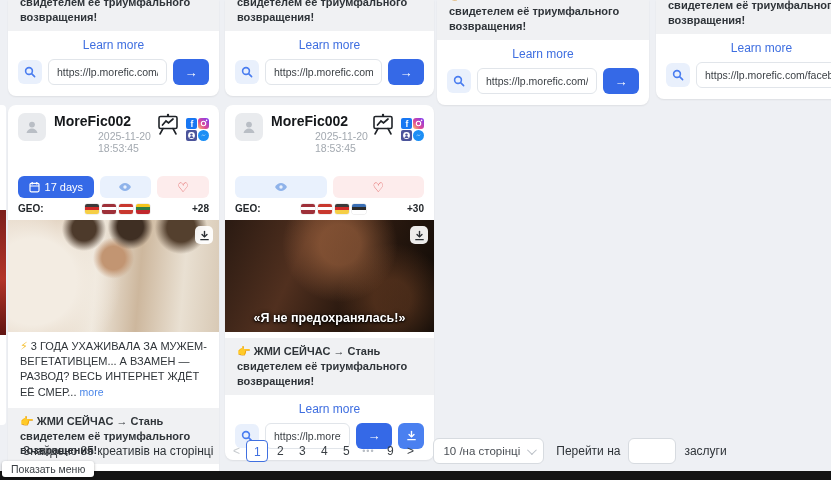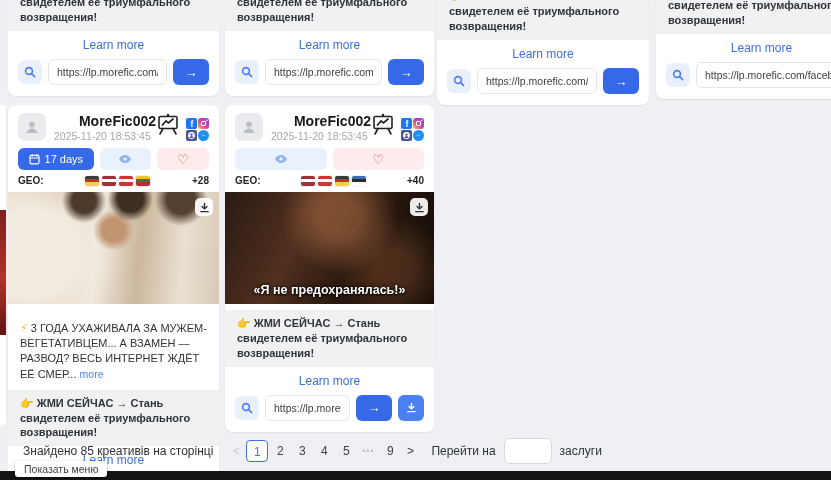--- a/index.html
+++ b/index.html
@@ -17,26 +17,26 @@
 
   .url-row{display:flex;align-items:center;gap:6px;padding:2px 10px 11px;}
   .chip{width:24px;height:24px;border-radius:6px;background:#e9f0fc;display:flex;align-items:center;justify-content:center;flex:0 0 auto;}
   .url-input{flex:1;min-width:0;height:24px;border:1px solid #e1e5ea;border-radius:6px;font-size:10.5px;color:#3a3f44;padding:0 8px;font-family:"Liberation Sans",sans-serif;background:#fff;}
   .btn-arrow{width:36px;height:26px;border:none;border-radius:6px;background:#3569e7;color:#fff;font-size:13px;display:flex;align-items:center;justify-content:center;cursor:pointer;flex:0 0 auto;}
   .btn-dl{width:26px;height:26px;border:none;border-radius:6px;background:#4a80f0;display:flex;align-items:center;justify-content:center;cursor:pointer;flex:0 0 auto;}
 
   .card-header{display:flex;align-items:flex-start;padding:8px 10px 4px;}
   .avatar{width:28px;height:28px;border-radius:7px;background:#e9ebee;display:flex;align-items:center;justify-content:center;flex:0 0 auto;}
   .hdr-info{margin-left:8px;flex:1;min-width:0;}
-  .profile-name{font-size:14px;font-weight:bold;color:#15181b;line-height:1.15;text-align:right;}
-  .timestamp{font-size:10.5px;color:#a3a9b0;margin-top:1px;}
+  .profile-name{font-size:14px;font-weight:bold;color:#15181b;line-height:1.15;}
+  .timestamp{font-size:10.5px;color:#a3a9b0;margin-top:1px;margin-left:44px;}
   .hdr-icons{display:flex;align-items:center;gap:6px;}
   .platform-grid{display:grid;grid-template-columns:11px 11px;grid-template-rows:11px 11px;gap:1px;}
 
-  .btn-row{display:flex;gap:6px;margin:2px 10px 0;}
+  .btn-row{display:flex;gap:6px;margin:18px 10px 0;}
   .days-btn{flex:1.6;height:22px;border:none;border-radius:6px;background:#3569e7;color:#fff;font-size:11px;display:flex;align-items:center;justify-content:center;gap:5px;cursor:pointer;font-family:"Liberation Sans",sans-serif;}
   .eye-btn{flex:1;height:22px;border:none;border-radius:6px;background:#e9f1fd;display:flex;align-items:center;justify-content:center;cursor:pointer;}
   .heart-btn{flex:1;height:22px;border:none;border-radius:6px;background:#fdecec;color:#e05c5c;font-size:13px;display:flex;align-items:center;justify-content:center;cursor:pointer;}
 
   .geo-row{display:flex;align-items:center;padding:5px 10px 4px;font-size:10px;font-weight:bold;color:#23272b;gap:3px;justify-content:space-between;}
   .flags{display:flex;align-items:center;gap:3px;margin:0 2px;}
   .flag{display:inline-flex;flex-direction:column;width:14px;height:10px;border-radius:2px;overflow:hidden;box-shadow:0 0 0 .5px rgba(0,0,0,.12);}
   .flag i{flex:1;}
 
   .creative{position:relative;height:112px;margin-top:2px;}
@@ -49,38 +49,38 @@
     linear-gradient(95deg,#e3d3c2 0%,#d6c0a8 22%,#efe8dd 42%,#cdb79d 62%,#e9e0d2 82%,#d8c9b5 100%);}
   .img2{background:
     radial-gradient(circle at 55% 22%, rgba(165,104,66,.6) 0 14%, transparent 40%),
     radial-gradient(circle at 80% 70%, rgba(120,70,40,.5) 0 10%, transparent 30%),
     linear-gradient(115deg,#2a1a12 0%,#51301f 35%,#2c1a10 60%,#140d08 90%);}
   .dl-chip{position:absolute;top:6px;right:6px;width:18px;height:18px;border-radius:5px;background:rgba(255,255,255,.92);display:flex;align-items:center;justify-content:center;cursor:pointer;}
   .img-overlay{position:absolute;left:0;right:0;bottom:5px;text-align:center;line-height:1.25;}
   .ovl1{font-size:12.5px;font-weight:bold;color:#fff;text-shadow:0 1px 2px #000,0 0 4px #000;}
   .ovl2{font-size:13.5px;font-weight:bold;color:#ee7518;text-shadow:0 1px 2px #000,0 0 4px #000;}
 
-  .desc{padding:17px 12px 2px;font-size:11px;line-height:1.38;color:#2f3439;}
+  .desc{padding:7px 12px 2px;font-size:11px;line-height:1.38;color:#2f3439;}
   .bolt{color:#f6c33c;}
   .more{color:#4a86e8;font-size:10.5px;cursor:pointer;text-decoration:none;}
 
   .pagination{position:absolute;left:23px;top:438px;height:26px;display:flex;align-items:center;font-size:12px;color:#2e3338;}
   .found{margin-right:14px;}
   .pg-prev{width:18px;text-align:center;color:#c6cace;cursor:pointer;}
   .pg-num{width:20px;height:22px;line-height:22px;text-align:center;color:#3a3f44;cursor:pointer;margin:0 1px;}
   .pg-num.active{width:22px;border:1px solid #4070e0;border-radius:4px;background:#fff;color:#4070e0;box-sizing:border-box;}
   .pg-dots{width:22px;text-align:center;color:#b9bec5;letter-spacing:1px;font-size:9px;}
   .pg-next{width:18px;text-align:center;color:#3a3f44;cursor:pointer;}
   .per-page{display:inline-flex;align-items:center;gap:7px;height:24px;padding:0 9px;border:1px solid #d7dbe0;border-radius:6px;background:#fff;margin-left:14px;font-size:11.5px;color:#4a4f55;cursor:pointer;}
   .chev{width:6px;height:6px;border-right:1.5px solid #b9bec5;border-bottom:1.5px solid #b9bec5;transform:rotate(45deg) translateY(-2px);}
   .goto-label{margin-left:12px;}
   .goto-input{width:42px;height:22px;border:1px solid #d7dbe0;border-radius:6px;margin:0 8px;background:#fff;}
 
   .bottom-bar{position:absolute;left:0;right:0;bottom:0;height:9px;background:#141414;}
-  .menu-tip{position:absolute;left:15px;top:461px;background:#fff;border-radius:3px;box-shadow:0 1px 3px rgba(0,0,0,.35);padding:2px 9px;font-size:10.5px;color:#3a3f44;cursor:pointer;z-index:5;}
+  .menu-tip{position:absolute;left:2px;top:461px;background:#fff;border-radius:3px;box-shadow:0 1px 3px rgba(0,0,0,.35);padding:2px 9px;font-size:10.5px;color:#3a3f44;cursor:pointer;z-index:5;}
 
   .sliver{position:absolute;left:0;top:105px;width:6px;height:320px;background:#fff;border-radius:0 4px 4px 0;overflow:hidden;}
   .sliver .red{position:absolute;top:105px;left:0;right:0;height:125px;background:linear-gradient(#7c1f1c,#b3342a 55%,#611512);}
 </style>
 </head>
 <body>
 
 <div class="app">
 
   <div class="sliver">
@@ -360,21 +360,21 @@
             <i style="background: rgb(58, 58, 58);"></i>
             <i style="background: rgb(207, 43, 40);"></i>
             <i style="background: rgb(246, 207, 70);"></i>
           </span>
           <span class="flag">
             <i style="background: rgb(58, 111, 181);"></i>
             <i style="background: rgb(43, 43, 43);"></i>
             <i style="background: rgb(255, 255, 255);"></i>
           </span>
         </span>
-      <span>+40</span>
+      <span>+30</span>
     </div>
     <div class="creative img2">
       <span class="dl-chip">
           <svg width="11" height="11" viewBox="0 0 12 12" fill="none" stroke="#2b2f33" stroke-width="1.5" stroke-linecap="round">
             <line x1="6" y1="1.5" x2="6" y2="7"></line>
             <polyline points="3.3,4.8 6,7.5 8.7,4.8"></polyline>
             <line x1="2" y1="10.5" x2="10" y2="10.5"></line>
           </svg>
         </span>
       <div class="img-overlay">
@@ -408,20 +408,24 @@
     <span class="found">Знайдено 85 креативів на сторінці</span>
     <span class="pg-prev">&lt;</span>
     <span class="pg-num active">1</span>
     <span class="pg-num">2</span>
     <span class="pg-num">3</span>
     <span class="pg-num">4</span>
     <span class="pg-num">5</span>
     <span class="pg-dots">•••</span>
     <span class="pg-num">9</span>
     <span class="pg-next">&gt;</span>
+    <span class="per-page">
+        <span>10 /на сторінці</span>
+        <span class="chev"></span>
+      </span>
     <span class="goto-label">Перейти на</span>
     <input class="goto-input" style="">
     <span>заслуги</span>
   </div>
 
   <div class="menu-tip">Показать меню</div>
   <div class="bottom-bar"></div>
 </div>
 
 </body></html>

